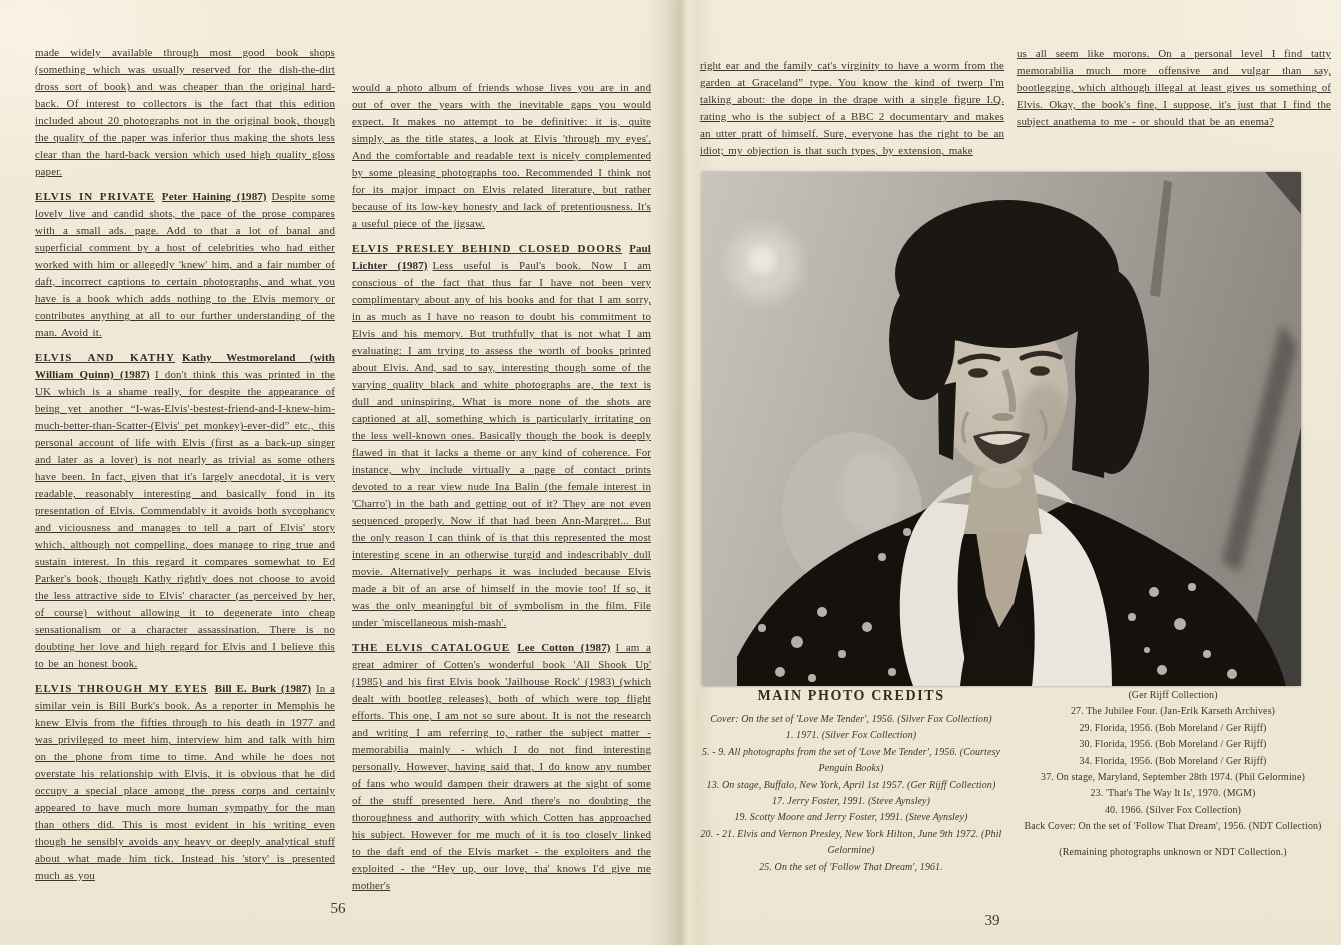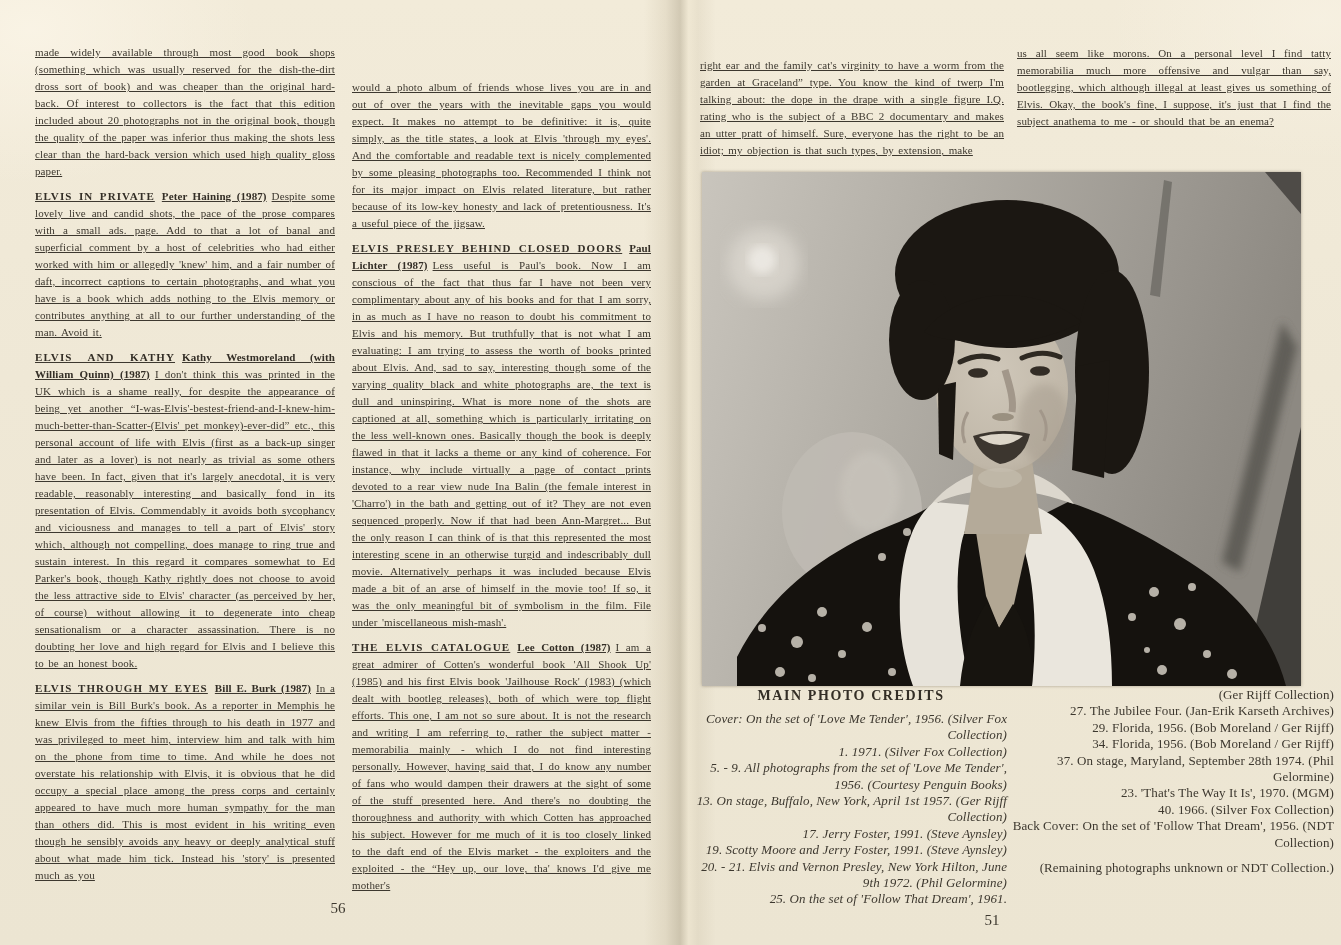--- a/index.html
+++ b/index.html
@@ -48,22 +48,22 @@
     background:#a3a09a;
   }
   .photo svg{display:block;}
   .credits-heading{
     position:absolute;left:695px;top:688px;width:312px;
     text-align:center;font-weight:bold;font-size:14px;letter-spacing:1.6px;
     color:#332e26;
   }
   .credits-col{
     position:absolute;
-    font-size:13px;line-height:16.4px;letter-spacing:.1px;
-    color:#3d382f;text-align:right;
+    font-size:10px;line-height:16.4px;letter-spacing:.1px;
+    color:#3d382f;text-align:center;
   }
   #credits-left{left:695px;top:711px;width:312px;font-style:italic;}
   #credits-right{left:1012px;top:687px;width:322px;}
   #credits-right .credit-line:last-child{margin-top:9px;}
   .pagenum{
     position:absolute;font-size:15px;color:#3d382f;width:40px;text-align:center;
   }
   #pagenum-left{left:318px;top:900px;}
   #pagenum-right{left:972px;top:912px;}
 </style>
@@ -195,23 +195,24 @@
       <div class="credit-line">13. On stage, Buffalo, New York, April 1st 1957. (Ger Rijff Collection)</div>
       <div class="credit-line">17. Jerry Foster, 1991. (Steve Aynsley)</div>
       <div class="credit-line">19. Scotty Moore and Jerry Foster, 1991. (Steve Aynsley)</div>
       <div class="credit-line">20. - 21. Elvis and Vernon Presley, New York Hilton, June 9th 1972. (Phil Gelormine)</div>
       <div class="credit-line">25. On the set of 'Follow That Dream', 1961.</div>
     </div>
   <div class="credits-col" id="credits-right">
       <div class="credit-line">(Ger Rijff Collection)</div>
       <div class="credit-line">27. The Jubilee Four. (Jan-Erik Karseth Archives)</div>
       <div class="credit-line">29. Florida, 1956. (Bob Moreland / Ger Rijff)</div>
+      <div class="credit-line">30. Florida, 1956. (Bob Moreland / Ger Rijff)</div>
       <div class="credit-line">34. Florida, 1956. (Bob Moreland / Ger Rijff)</div>
       <div class="credit-line">37. On stage, Maryland, September 28th 1974. (Phil Gelormine)</div>
       <div class="credit-line">23. 'That's The Way It Is', 1970. (MGM)</div>
       <div class="credit-line">40. 1966. (Silver Fox Collection)</div>
       <div class="credit-line">Back Cover: On the set of 'Follow That Dream', 1956. (NDT Collection)</div>
       <div class="credit-line">(Remaining photographs unknown or NDT Collection.)</div>
     </div>
 
   <div class="pagenum" id="pagenum-left">56</div>
-  <div class="pagenum" id="pagenum-right">51</div>
+  <div class="pagenum" id="pagenum-right">39</div>
 </div>
 
 </body></html>

